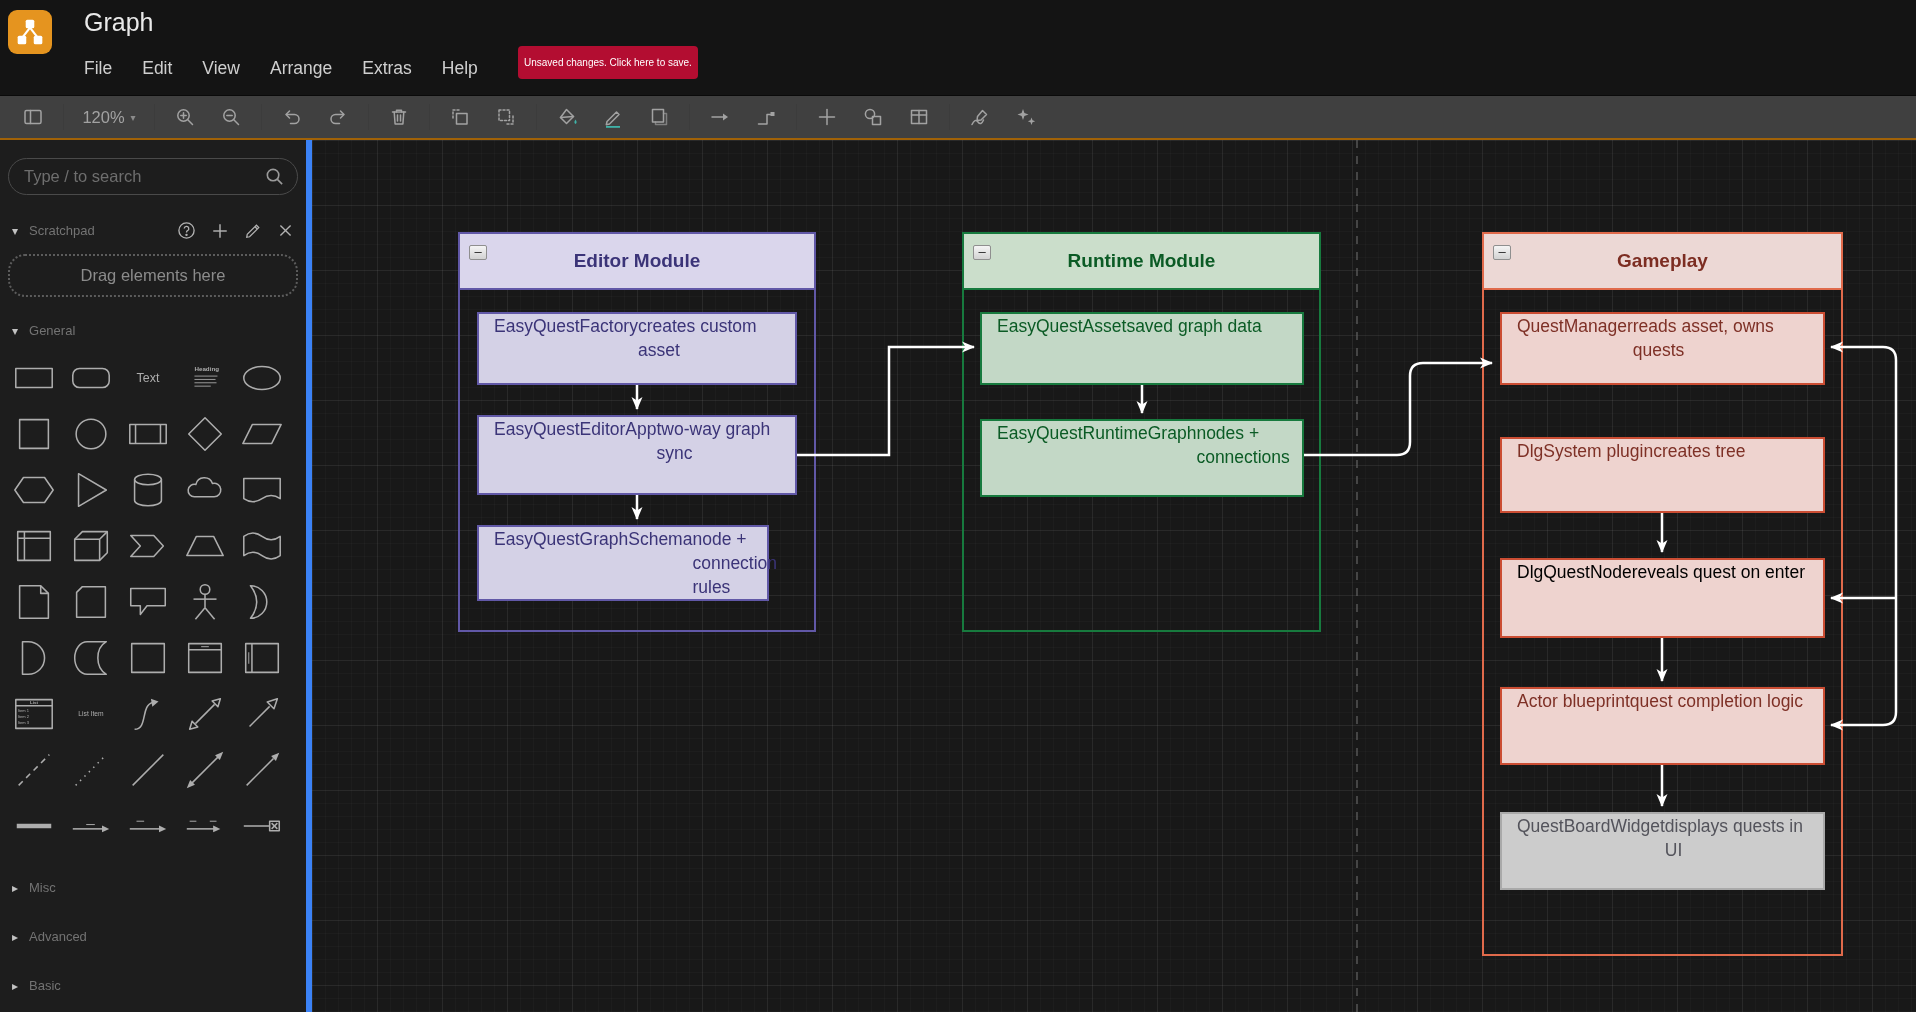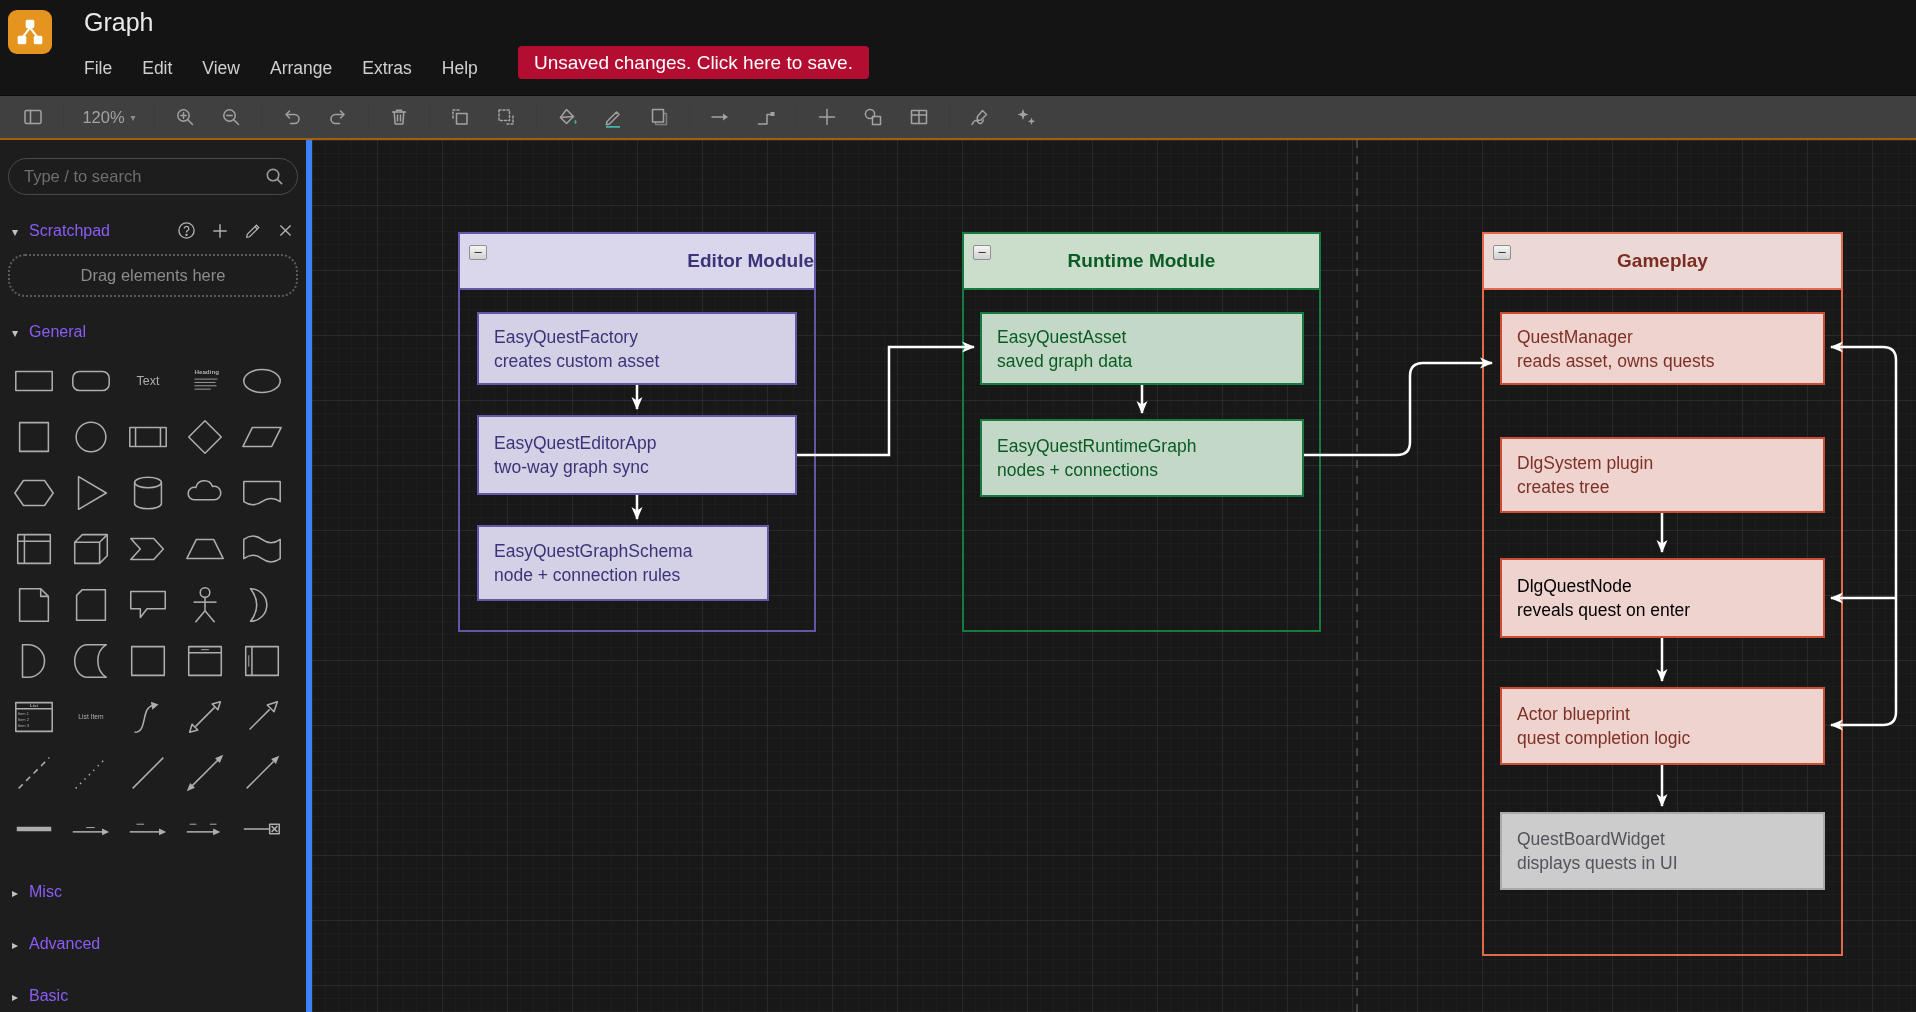--- a/index.html
+++ b/index.html
@@ -17,75 +17,75 @@
     background-size:65px 65px,65px 65px,13px 13px,13px 13px; }
   .diagram-layer { position:absolute; left:0; top:0; width:1916px; height:1012px; }
   .dg-container { position:absolute; border:2px solid; }
   .dg-header { position:absolute; left:0; top:0; right:0; height:56px; border-bottom:2px solid;
     display:flex; align-items:center; justify-content:center; }
   .dg-title { font-size:19px; font-weight:bold; }
   .collapse-btn { position:absolute; left:9px; top:11px; width:18px; height:15px;
     background:linear-gradient(#f5f5f5,#d2d2d2); border:1px solid #8f8f8f; border-radius:2px;
     color:#222; font-size:13px; line-height:11px; text-align:center; cursor:pointer; }
   .collapse-btn::after { content:"–"; }
-  .dg-node { position:absolute; border:2px solid; display:flex; flex-direction:column;
-    justify-content:center; padding-left:15px; font-size:17.5px; line-height:24px; }
+  .dg-node { position:absolute; border:2px solid; display:flex; flex-direction:row;
+    padding-left:15px; font-size:17.5px; line-height:24px; }
   #edge-svg { position:absolute; left:0; top:0; pointer-events:none; }
   #edge-svg path, #edge-svg line { pointer-events:stroke; }
 
   
   .topbar { position:absolute; left:0; top:0; width:100%; height:95px; background:#141414; z-index:5; }
   .logo { position:absolute; left:8px; top:10px; width:44px; height:44px; border-radius:9px;
     background:#e5941f; display:flex; align-items:center; justify-content:center; }
   .app-title { position:absolute; left:84px; top:8px; font-size:25px; color:#e9e9e9; }
   .menubar { position:absolute; left:84px; top:58px; display:flex; gap:30px; }
   .menu-item { font-size:17.5px; color:#cfcfcf; cursor:pointer; }
   .unsaved-pill { position:absolute; left:518px; top:46px; height:33px; background:#b30d31;
-    color:#fff; font-size:19px; border-radius:4px; display:flex; align-items:center;
-    padding:0 16px; cursor:pointer; }
+    color:#fff; font-size:10px; border-radius:4px; display:flex; align-items:center;
+    padding:0 6px; cursor:pointer; }
 
   
   .toolbar { position:absolute; left:0; top:95px; width:100%; height:45px; background:#404040;
     border-top:1px solid #0a0a0a; border-bottom:2px solid #a16207; display:flex; align-items:center;
     padding-left:10px; z-index:5; }
   .tb-item { width:46px; height:36px; display:flex; align-items:center; justify-content:center;
     color:#a2a2a2; cursor:pointer; border-radius:4px; }
   .tb-zoom { width:76px; font-size:16.5px; gap:6px; }
   .tb-zoom .chev { font-size:10px; color:#8b8b8b; }
   .tb-sep { width:1px; height:26px; background:#3c3c3c; margin:0 7px; }
 
   
   .sidebar { position:absolute; left:0; top:140px; width:312px; bottom:0; background:#1d1d1d;
     border-right:6px solid #3b82f6; overflow:hidden; z-index:4; }
   .search-wrap { margin:18px 8px 0; position:relative; }
   .search-input { width:100%; height:37px; background:transparent; border:1px solid #4a4a4a;
     border-radius:19px; color:#ddd; padding:0 40px 0 15px; font-size:16.5px; outline:none;
     font-family:"Liberation Sans",sans-serif; }
   .search-input::placeholder { color:#6e6e6e; }
   .search-icon { position:absolute; right:13px; top:8px; color:#9a9a9a; }
-  .section-header { display:flex; align-items:flex-end; gap:11px; font-size:16px; color:#8b5cf6;
+  .section-header { display:flex; align-items:center; gap:11px; font-size:13px; color:#737373;
     margin:26px 12px 0; cursor:pointer; }
   .caret::after { content:"▾"; font-size:12px; color:#c2c2c2; }
   .caret.closed::after { content:"▸"; }
   .sp-icons { margin-left:auto; display:flex; gap:15px; align-items:center; color:#b2b2b2; }
   .sp-icon { cursor:pointer; display:flex; align-items:center; }
   .dragbox { margin:14px 8px 0; height:43px; border:2px dotted #5c5c5c; border-radius:17px;
     display:flex; align-items:center; justify-content:center; color:#8b8b8b; font-size:16.5px; }
   .shape-grid { margin:12px 0 0 5px; display:grid; grid-template-columns:repeat(5,57px); }
   .shape-cell { width:57px; height:56px; display:flex; align-items:center; justify-content:center;
     color:#adadad; cursor:grab; }
   .mt-misc { margin-top:26px; } .mt-adv { margin-top:34px; } .mt-basic { margin-top:34px; }
 </style>
 </head>
 <body>
 
 <div class="canvas-bg"></div>
 <div class="diagram-layer" id="diagram-layer">
     <div class="dg-container" style="left: 458px; top: 232px; width: 358px; height: 400px; border-color: rgb(97, 88, 167);">
-      <div class="dg-header" style="background: rgb(218, 214, 236); border-color: rgb(97, 88, 167); justify-content: flex-end;">
+      <div class="dg-header" style="background: rgb(218, 214, 236); border-color: rgb(97, 88, 167);">
         <div class="collapse-btn"></div>
         <span class="dg-title" style="color: rgb(59, 52, 120);">Editor Module</span>
       </div>
     </div>
     <div class="dg-node" style="left: 477px; top: 312px; width: 320px; height: 73px; background: rgb(212, 209, 230); border-color: rgb(97, 88, 167); color: rgb(59, 52, 120);">
       <span>EasyQuestFactory</span>
       <span>creates custom asset</span>
     </div>
     <div class="dg-node" style="left: 477px; top: 415px; width: 320px; height: 80px; background: rgb(212, 209, 230); border-color: rgb(97, 88, 167); color: rgb(59, 52, 120);">
       <span>EasyQuestEditorApp</span>

